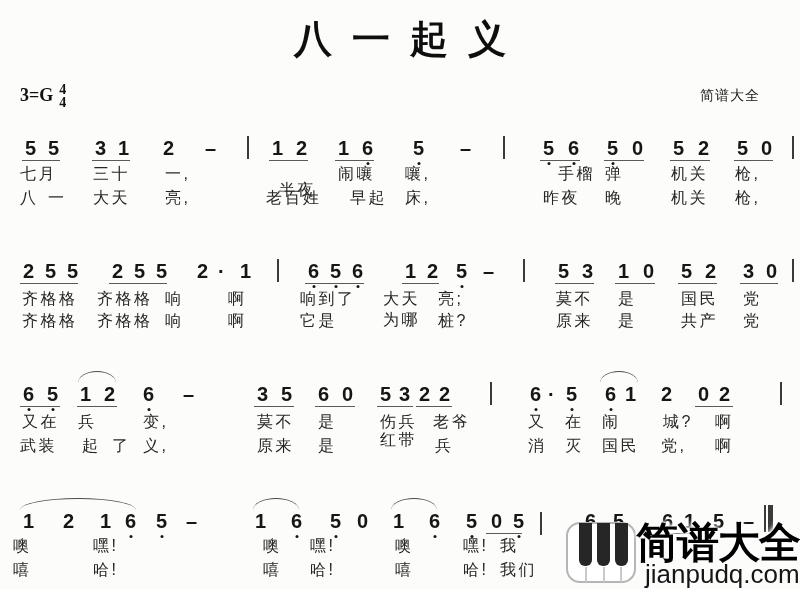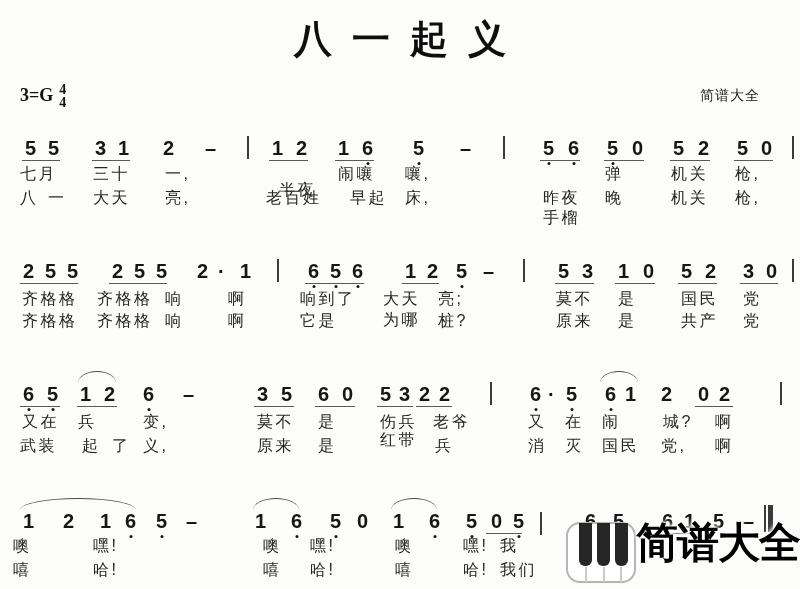--- a/index.html
+++ b/index.html
@@ -84,21 +84,21 @@
         <span class="nt" style="left: 673px;">5</span>
         <span class="nt" style="left: 698px;">2</span>
         <span class="nt" style="left: 737px;">5</span>
         <span class="nt" style="left: 761px;">0</span>
         <span class="lyr" style="left: 20px; top: 28px;">七月</span>
         <span class="lyr" style="left: 93px; top: 28px;">三十</span>
         <span class="lyr" style="left: 165px; top: 28px;">一,</span>
         <span class="lyr" style="left: 279px; top: 28px; margin-top: 16px;">半夜</span>
         <span class="lyr" style="left: 338px; top: 28px;">闹嚷</span>
         <span class="lyr" style="left: 405px; top: 28px;">嚷,</span>
-        <span class="lyr" style="left: 543px; top: 28px; margin-top: 44px;">手榴</span>
+        <span class="lyr" style="left: 558px; top: 28px;">手榴</span>
         <span class="lyr" style="left: 605px; top: 28px;">弹</span>
         <span class="lyr" style="left: 671px; top: 28px;">机关</span>
         <span class="lyr" style="left: 735px; top: 28px;">枪,</span>
         <span class="lyr" style="left: 20px; top: 52px;">八</span>
         <span class="lyr" style="left: 48px; top: 52px;">一</span>
         <span class="lyr" style="left: 93px; top: 52px;">大天</span>
         <span class="lyr" style="left: 165px; top: 52px;">亮,</span>
         <span class="lyr" style="left: 266px; top: 52px;">老百姓</span>
         <span class="lyr" style="left: 350px; top: 52px;">早起</span>
         <span class="lyr" style="left: 405px; top: 52px;">床,</span>
@@ -276,15 +276,16 @@
   <div class="wm">
     <div class="wm-icon">
       <span class="wm-key" style="left:11px;"></span>
       <span class="wm-key" style="left:29px;"></span>
       <span class="wm-key" style="left:47px;"></span>
       <span class="wm-sep" style="left:17px;"></span>
       <span class="wm-sep" style="left:35px;"></span>
       <span class="wm-sep" style="left:52px;"></span>
     </div>
     <div class="wm-brand">简谱大全</div>
+    <div class="wm-url">jianpudq.com</div>
   </div>
 
 </div>
 
 </body></html>

